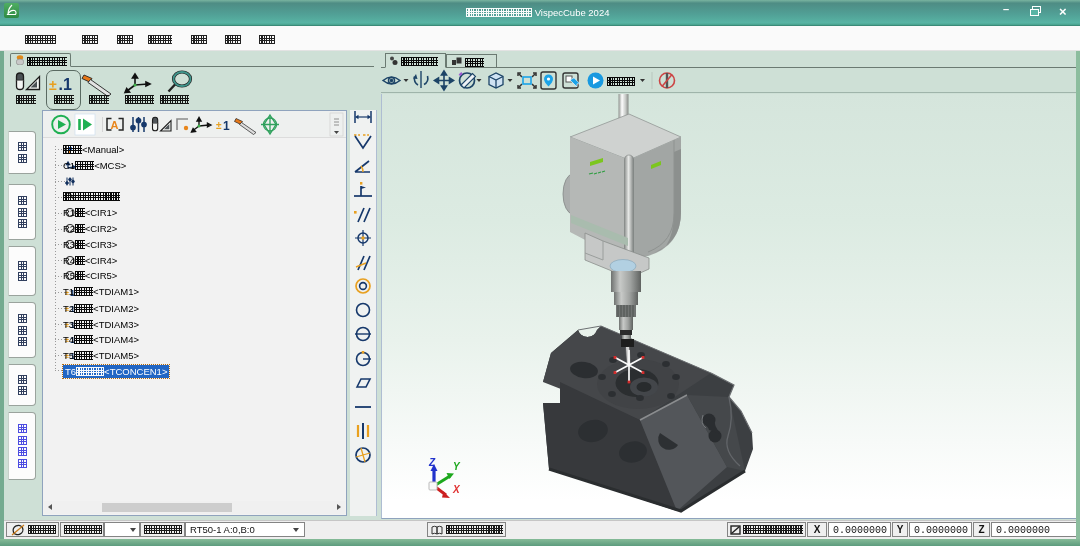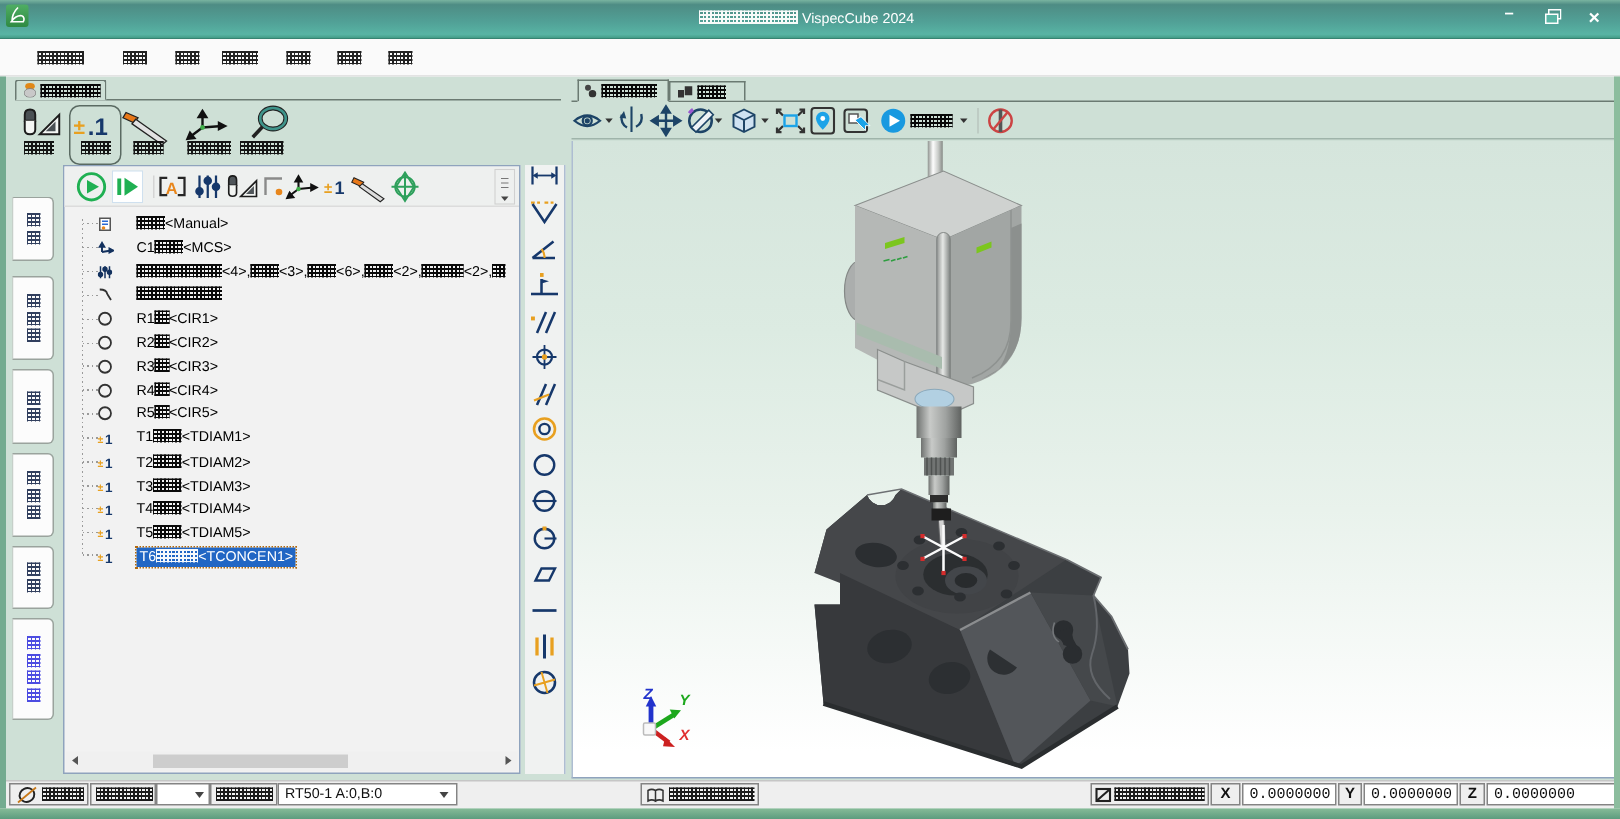--- a/index.html
+++ b/index.html
@@ -23,21 +23,21 @@
 #lefttab{left:10px;top:53px;width:61px;height:14px;background:#cee0d6;border:1px solid #6b7a72;border-bottom:1px solid #cee0d6;border-radius:2px 2px 0 0}
 #tabline{left:10px;top:66px;width:364px;height:1px;background:#6b7a72}
 .rlab{position:absolute;left:0;right:0;top:25px;font-size:9.5px;color:#0d0d0d;text-align:center}
 #tolsel{left:46px;top:70px;width:35px;height:40px;border:1px solid #5a6a62;border-radius:7px}
 
 .stab{left:8px;width:28px;background:#fcfcfc;border:1px solid #9aa39d;border-left:1px solid #c6cfc9;border-radius:0 4px 4px 0;color:#1c2b4e;display:flex;align-items:center;justify-content:center}
 
 #panel{left:42px;top:110px;width:305px;height:406px;border:1px solid #8fa3bd;background:#f2f2f2}
 #ptool{left:0;top:0;width:303px;height:27px;background:#eef0ef;border-bottom:1px solid #dcdcdc}
 #tree{left:0;top:27px;width:303px;height:363px;font-size:9.5px;color:#000}
-.trow{position:absolute;left:48px;white-space:nowrap;height:13px;line-height:13px}
+.trow{position:absolute;left:20px;white-space:nowrap;height:13px;line-height:13px}
 .ticon{position:absolute;left:22px;width:10px;height:10px}
 #hscroll{left:1px;top:390px;width:301px;height:13px;background:#f0f0f0}
 #hthumb{left:58px;top:2px;width:130px;height:9px;background:#cdcdcd}
 
 #vtool{left:350px;top:110px;width:27px;height:406px;background:#f0f2f1;border-right:1px solid #aebdd2}
 .rtab{position:absolute;top:53px;height:15px;border:1px solid #6b7a72;border-bottom:none;background:#cee0d6}
 #rtabline{left:381px;top:67px;width:695px;height:1px;background:#6b7a72}
 #rtool{left:381px;top:68px;width:699px;height:25px;border-bottom:1px solid #9fb4aa}
 #vp{left:381px;top:94px;width:695px;height:425px;background:linear-gradient(#d5e5dc 0%,#dcebe2 30%,#e9f2ec 58%,#f7faf8 82%,#fff 96%);border-left:1px solid #aebdd2;border-bottom:1px solid #8fa3bd}
 
@@ -300,21 +300,20 @@
   <div class="ticon" style="top:212px"><svg width="11" height="11">
           <text x="0" y="8" font-size="7" font-weight="bold" fill="#e8a020" font-family="Liberation Sans">±</text>
           <text x="5" y="9" font-size="9" font-weight="bold" fill="#16386b" font-family="Liberation Sans">1</text>
         </svg></div>
   <div class="ticon" style="top:228px"><svg width="11" height="11">
           <text x="0" y="8" font-size="7" font-weight="bold" fill="#e8a020" font-family="Liberation Sans">±</text>
           <text x="5" y="9" font-size="9" font-weight="bold" fill="#16386b" font-family="Liberation Sans">1</text>
         </svg></div>
   <div class="trow" style="top:5px"><span class="c" style="width:19px"></span>&lt;Manual&gt;</div>
   <div class="trow" style="top:21px">C1<span class="c" style="width:19px"></span>&lt;MCS&gt;</div>
-  <div class="trow" style="top:37px"><span class="c" style="width:57px"></span>&lt;4&gt;,<span class="c" style="width:19px"></span>&lt;3&gt;,<span class="c" style="width:19px"></span>&lt;6&gt;,<span class="c" style="width:19px"></span>&lt;2&gt;,<span class="c" style="width:28px"></span>&lt;2&gt;,<span class="c" style="width:9px"></span></div>
   <div class="trow" style="top:52px"><span class="c" style="width:57px"></span></div>
   <div class="trow" style="top:68px">R1<span class="c" style="width:9.5px"></span>&lt;CIR1&gt;</div>
   <div class="trow" style="top:84px">R2<span class="c" style="width:9.5px"></span>&lt;CIR2&gt;</div>
   <div class="trow" style="top:100px">R3<span class="c" style="width:9.5px"></span>&lt;CIR3&gt;</div>
   <div class="trow" style="top:116px">R4<span class="c" style="width:9.5px"></span>&lt;CIR4&gt;</div>
   <div class="trow" style="top:131px">R5<span class="c" style="width:9.5px"></span>&lt;CIR5&gt;</div>
   <div class="trow" style="top:147px">T1<span class="c" style="width:19px"></span>&lt;TDIAM1&gt;</div>
   <div class="trow" style="top:164px">T2<span class="c" style="width:19px"></span>&lt;TDIAM2&gt;</div>
   <div class="trow" style="top:180px">T3<span class="c" style="width:19px"></span>&lt;TDIAM3&gt;</div>
   <div class="trow" style="top:195px">T4<span class="c" style="width:19px"></span>&lt;TDIAM4&gt;</div>

